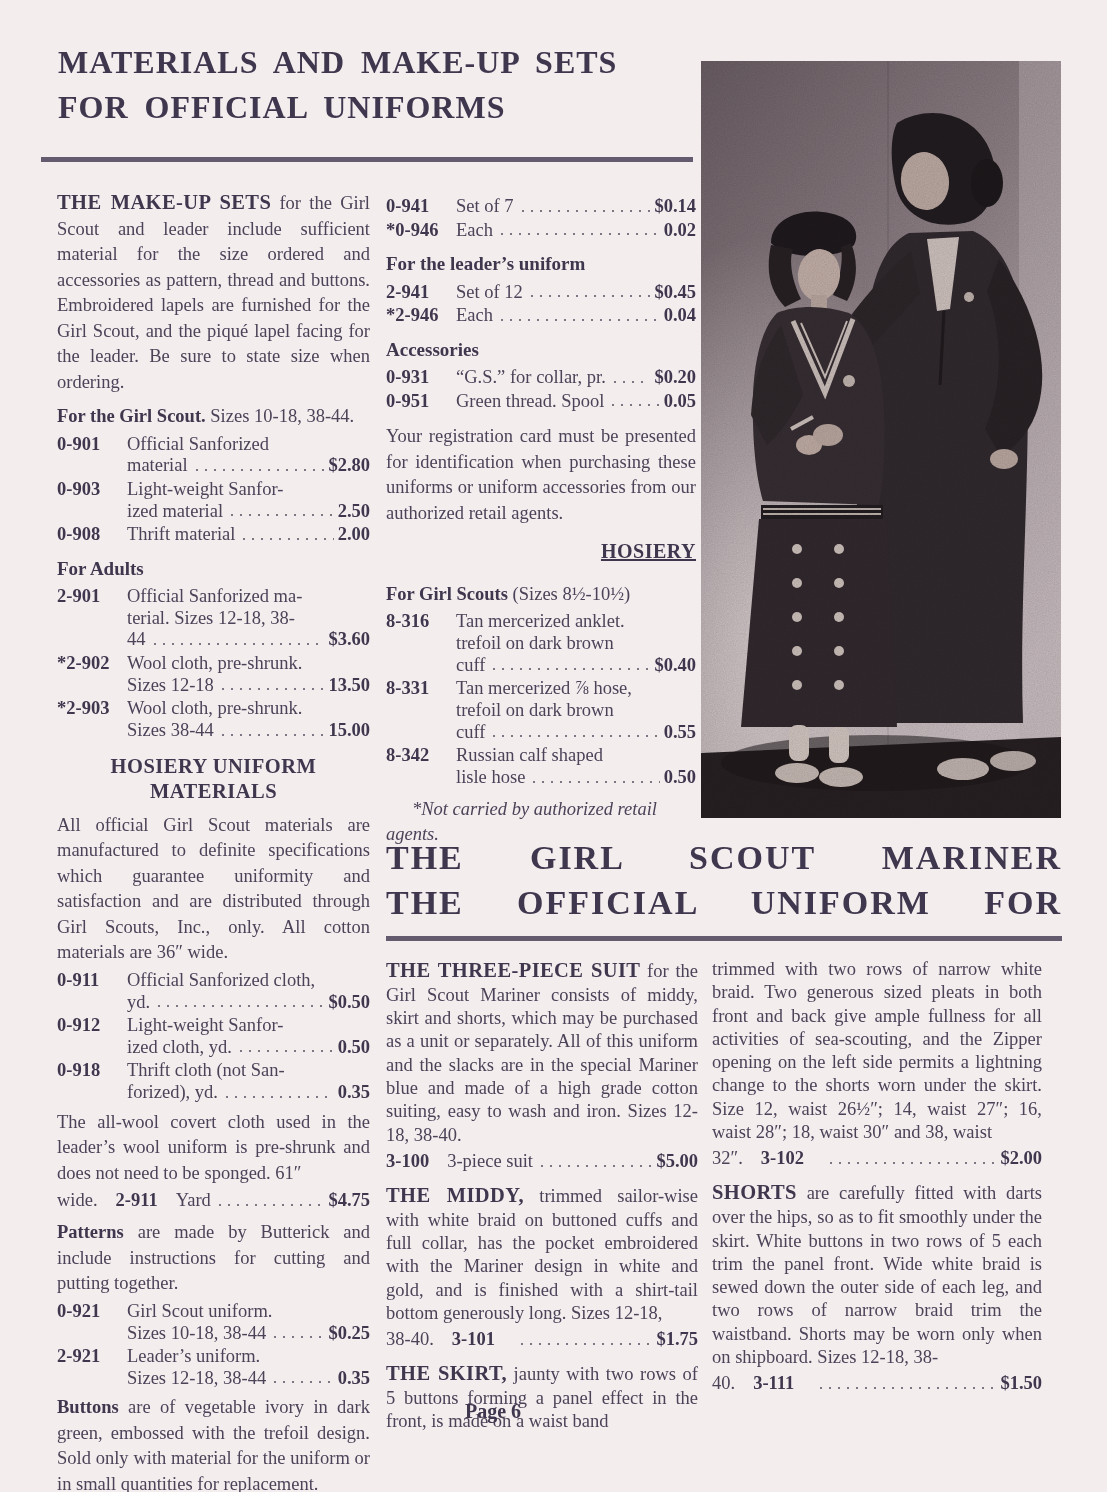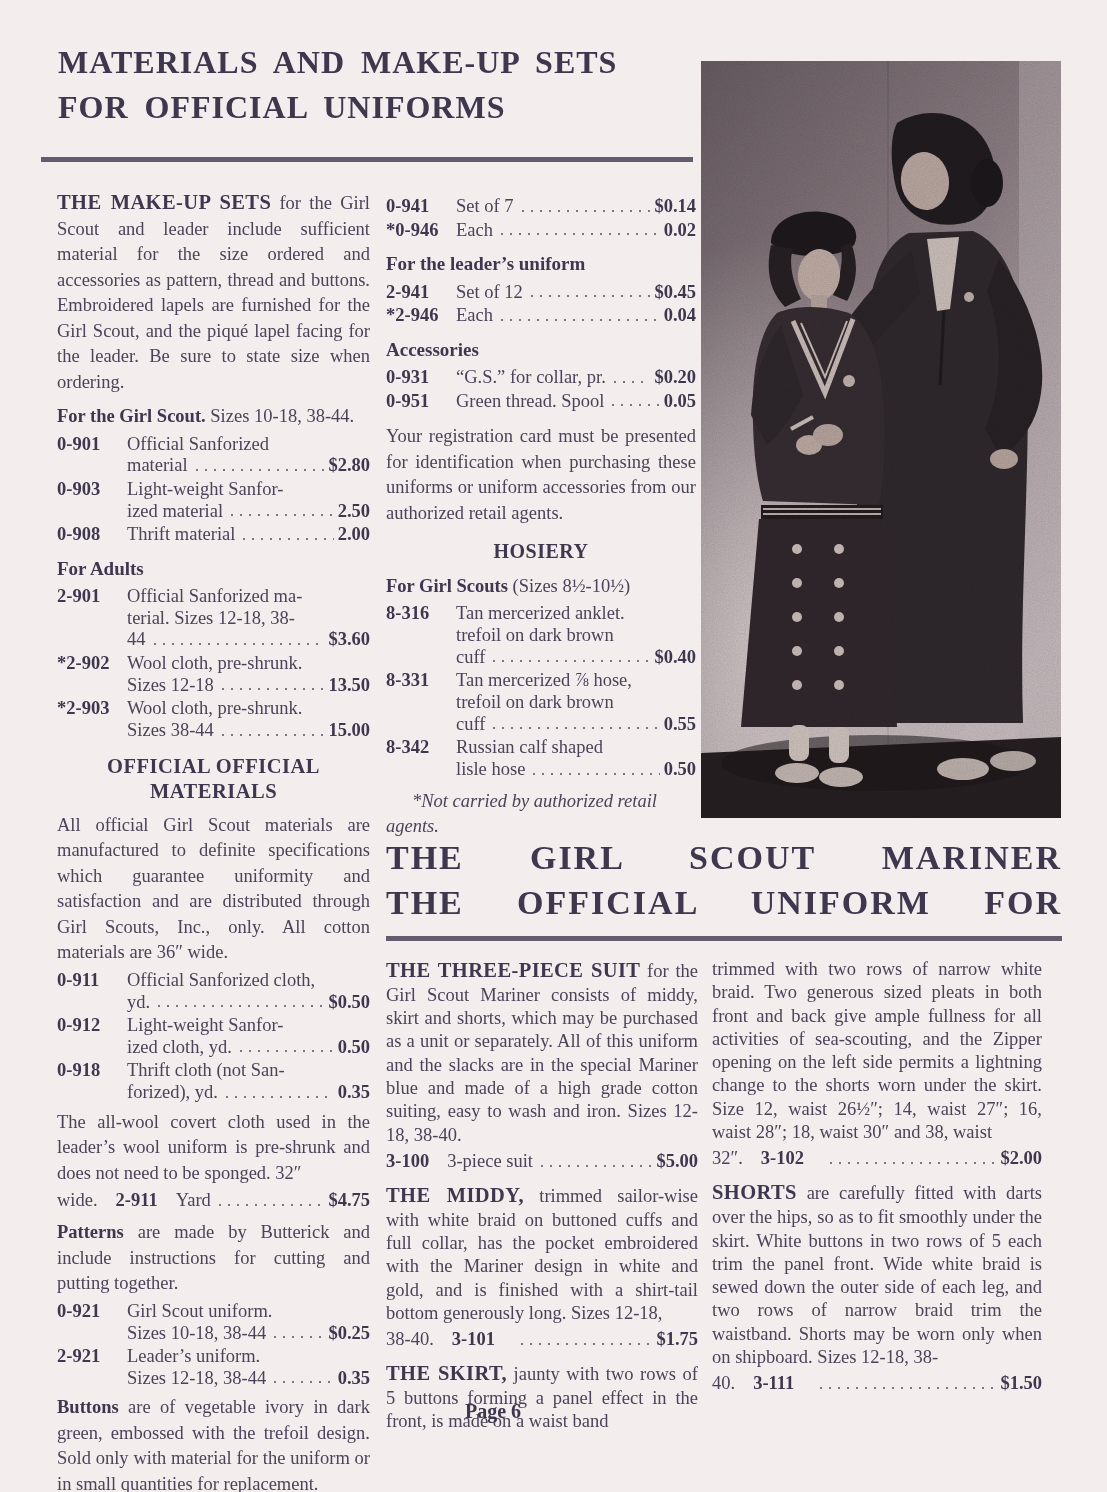--- a/index.html
+++ b/index.html
@@ -42,21 +42,21 @@
   .col{position:absolute; font-size:18.5px; line-height:1.38; text-align:justify;}
   .col-left{left:57px; top:188px; width:313px;}
   .col-mid{left:386px; top:192px; width:310px;}
   .mariner-col{line-height:1.26;}
   .mariner-col1{left:386px; top:958px; width:312px;}
   .mariner-col2{left:712px; top:958px; width:330px;}
   p{margin-bottom:9px;}
   .lead{font-weight:bold; color:var(--ink-strong);}
   .lead-big{font-weight:bold; font-size:20.5px; letter-spacing:.4px; color:var(--ink-strong);}
   .subhead{font-weight:bold; font-size:19px; margin:10px 0 4px; color:var(--ink-strong); text-align:left;}
-  .subhead-caps{font-weight:bold; font-size:20px; margin:10px 0 8px; letter-spacing:.5px; color:var(--ink-strong); text-align:center;}
+  .subhead-caps{font-weight:bold; font-size:20px; margin:10px 0 16px; letter-spacing:.5px; color:var(--ink-strong); text-align:right;text-decoration:underline;}
   .center-head{
     text-align:center; font-weight:bold; font-size:20.5px; line-height:1.25;
     margin:12px 0 8px; letter-spacing:.5px; color:var(--ink-strong);
   }
   
   .rows{margin:4px 0 6px;}
   .row{display:flex; line-height:1.17; margin:2px 0; text-align:left;}
   .code{flex:0 0 70px; font-weight:bold; color:var(--ink-strong);}
   .rdesc{flex:1 1 auto; min-width:0;}
   .dline{display:block;}
@@ -246,21 +246,21 @@
           <span class="lastline">
               <span>Sizes 38-44</span>
               <span class="dots"></span>
               <span class="price">15.00</span>
             </span>
           </div>
       </div>
     </div>
 
     <div class="center-head">
-      <span>OFFICIAL OFFICIAL</span><br>
+      <span>HOSIERY UNIFORM</span><br>
       <span>MATERIALS</span>
     </div>
     <p style="margin-bottom:4px">All official Girl Scout materials are manufactured to definite specifications which guarantee uniformity and satisfaction and are distributed through Girl Scouts, Inc., only.  All cotton materials are 36″ wide.</p>
 
     <div class="rows">
       <div class="row">
         <span class="code">0-911</span>
         <div class="rdesc">
             <span class="dline">Official Sanforized cloth,</span>
           <span class="lastline">
@@ -287,21 +287,21 @@
             <span class="dline">Thrift cloth (not San-</span>
           <span class="lastline">
               <span>forized), yd.</span>
               <span class="dots"></span>
               <span class="price">0.35</span>
             </span>
           </div>
       </div>
     </div>
 
-    <p style="margin-bottom:0">The all-wool covert cloth used in the leader’s wool uniform is pre-shrunk and does not need to be sponged.  32″</p>
+    <p style="margin-bottom:0">The all-wool covert cloth used in the leader’s wool uniform is pre-shrunk and does not need to be sponged.  61″</p>
     <div class="pline" style="margin-bottom:8px">
       <span class="pre">wide.</span>
       <span class="code">2-911</span>
       <span>Yard</span>
       <span class="dots"></span>
       <span class="price">$4.75</span>
     </div>
 
     <p style="margin-bottom:4px"><span class="lead">Patterns</span><span> are made by Butterick and include instructions for cutting and putting together.</span></p>
 

